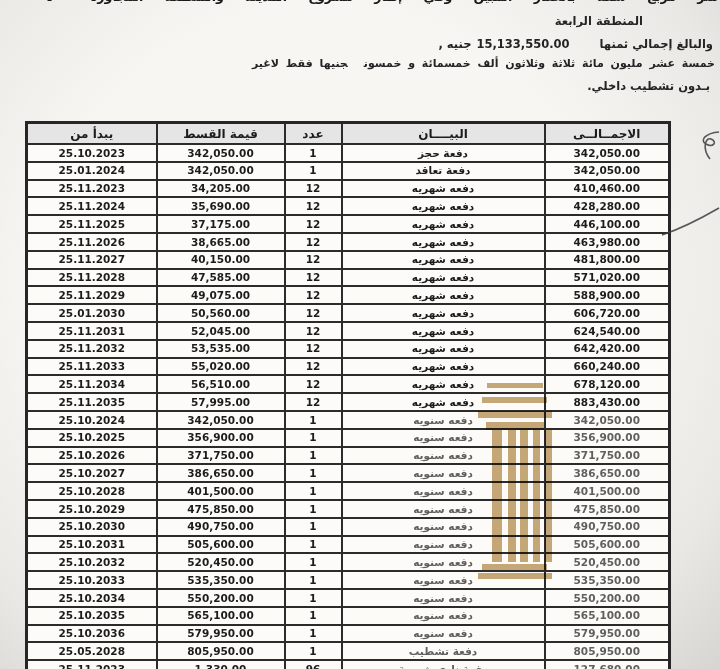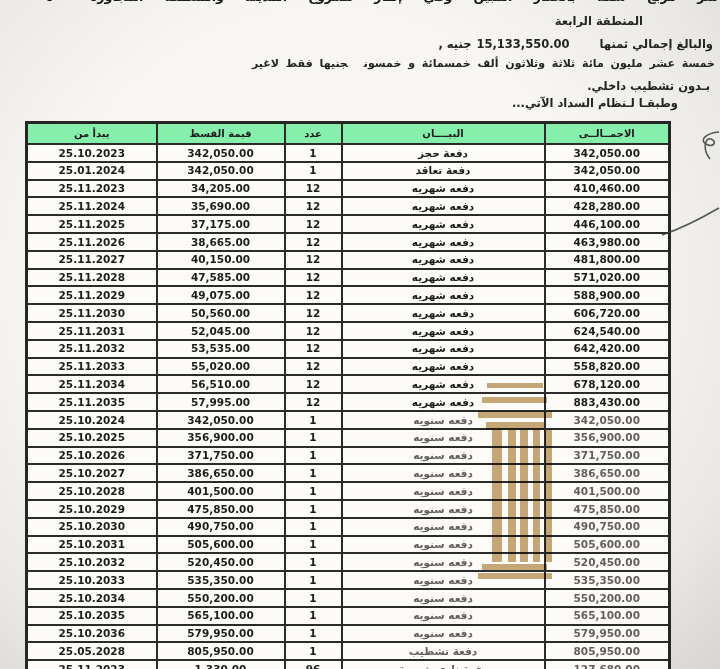--- a/index.html
+++ b/index.html
@@ -21,21 +21,21 @@
   
   table.sched{
     position:absolute;left:25px;top:121px;width:643px;direction:rtl;
     border-collapse:collapse;table-layout:fixed;background:#fcfbf8;
     border:3px solid #262626;
   }
   table.sched th,table.sched td{
     border:2px solid #2b2b2b;padding:0;text-align:center;vertical-align:middle;
     font-weight:bold;overflow:hidden;white-space:nowrap;
   }
-  table.sched th{height:19px;font-size:10px;background:#86efac;color:#1c1c1c;letter-spacing:.5px;}
+  table.sched th{height:19px;font-size:12px;background:#e5e5e5;color:#1c1c1c;letter-spacing:.5px;}
   table.sched td{height:15.8px;font-size:10.5px;color:#1c1c1c;line-height:1;}
   td.c-desc{font-size:10.8px;}
   .num{direction:ltr;unicode-bidi:isolate;}
   tr.light td.c-desc,tr.light td.c-total{color:#615f5c;}
   col.w-total{width:125px;}col.w-desc{width:203px;}col.w-count{width:57px;}
   col.w-amount{width:128px;}col.w-date{width:130px;}
   
   .watermark{position:absolute;left:478px;top:383px;width:74px;height:196px;z-index:5;
     mix-blend-mode:multiply;opacity:.92;pointer-events:none;}
   .wm{position:absolute;background:#c3a26f;}
@@ -65,21 +65,20 @@
   <div class="tline line-price">
     <span>والبالغ إجمالي ثمنها</span><span class="num">15,133,550.00</span><span>جنيه ,</span>
   </div>
 
   <div class="tline line-words">
     <span>خمسة عشر مليون مائة ثلاثة وثلاثون ألف خمسمائة و خمسون</span><span class="tail">جنيها فقط لاغير</span>
   </div>
 
   <div class="tline line-finish">بـدون تشطيب داخلي.</div>
 
-  <div class="tline line-sched">وطبقـا لـنظام السداد الآتي...</div>
 
   <table class="sched">
     <colgroup>
       <col class="w-total">
         <col class="w-desc">
         <col class="w-count">
         <col class="w-amount">
         <col class="w-date">
     </colgroup>
     <thead>
@@ -162,41 +161,41 @@
       <td class="c-count num">12</td>
       <td class="c-amount num">49,075.00</td>
       <td class="c-date num">25.11.2029</td>
     </tr>
 
     <tr>
       <td class="c-total num">606,720.00</td>
       <td class="c-desc">دفعه شهريه</td>
       <td class="c-count num">12</td>
       <td class="c-amount num">50,560.00</td>
-      <td class="c-date num">25.11.2030</td>
+      <td class="c-date num">25.01.2030</td>
     </tr>
 
     <tr>
       <td class="c-total num">624,540.00</td>
       <td class="c-desc">دفعه شهريه</td>
       <td class="c-count num">12</td>
       <td class="c-amount num">52,045.00</td>
       <td class="c-date num">25.11.2031</td>
     </tr>
 
     <tr>
       <td class="c-total num">642,420.00</td>
       <td class="c-desc">دفعه شهريه</td>
       <td class="c-count num">12</td>
       <td class="c-amount num">53,535.00</td>
       <td class="c-date num">25.11.2032</td>
     </tr>
 
     <tr>
-      <td class="c-total num">558,820.00</td>
+      <td class="c-total num">660,240.00</td>
       <td class="c-desc">دفعه شهريه</td>
       <td class="c-count num">12</td>
       <td class="c-amount num">55,020.00</td>
       <td class="c-date num">25.11.2033</td>
     </tr>
 
     <tr>
       <td class="c-total num">678,120.00</td>
       <td class="c-desc">دفعه شهريه</td>
       <td class="c-count num">12</td>

